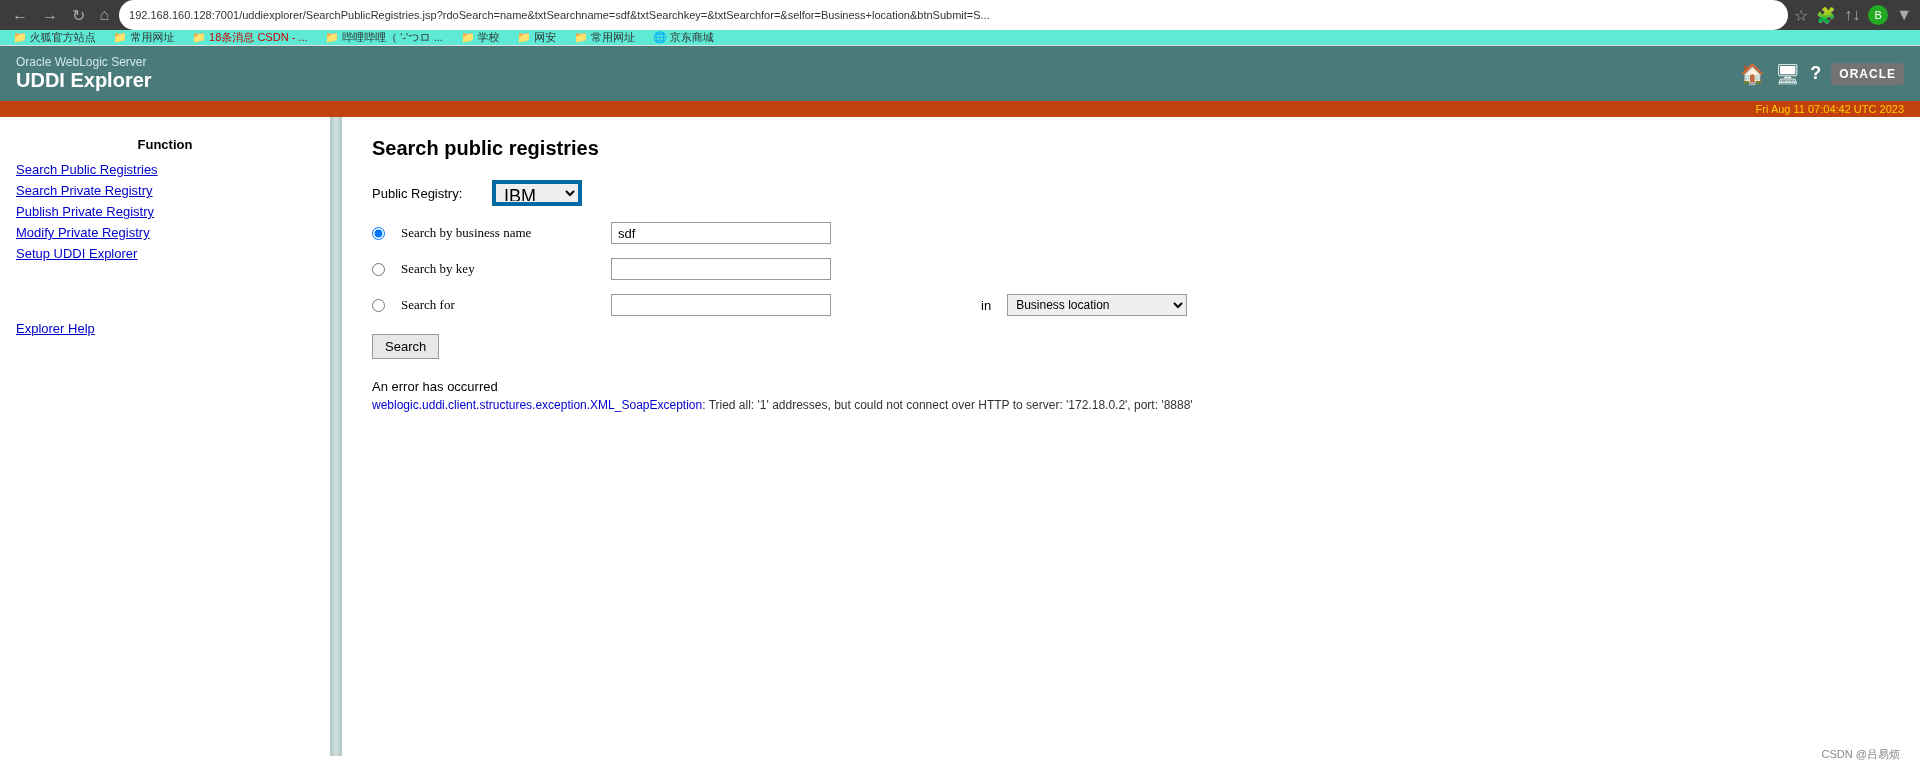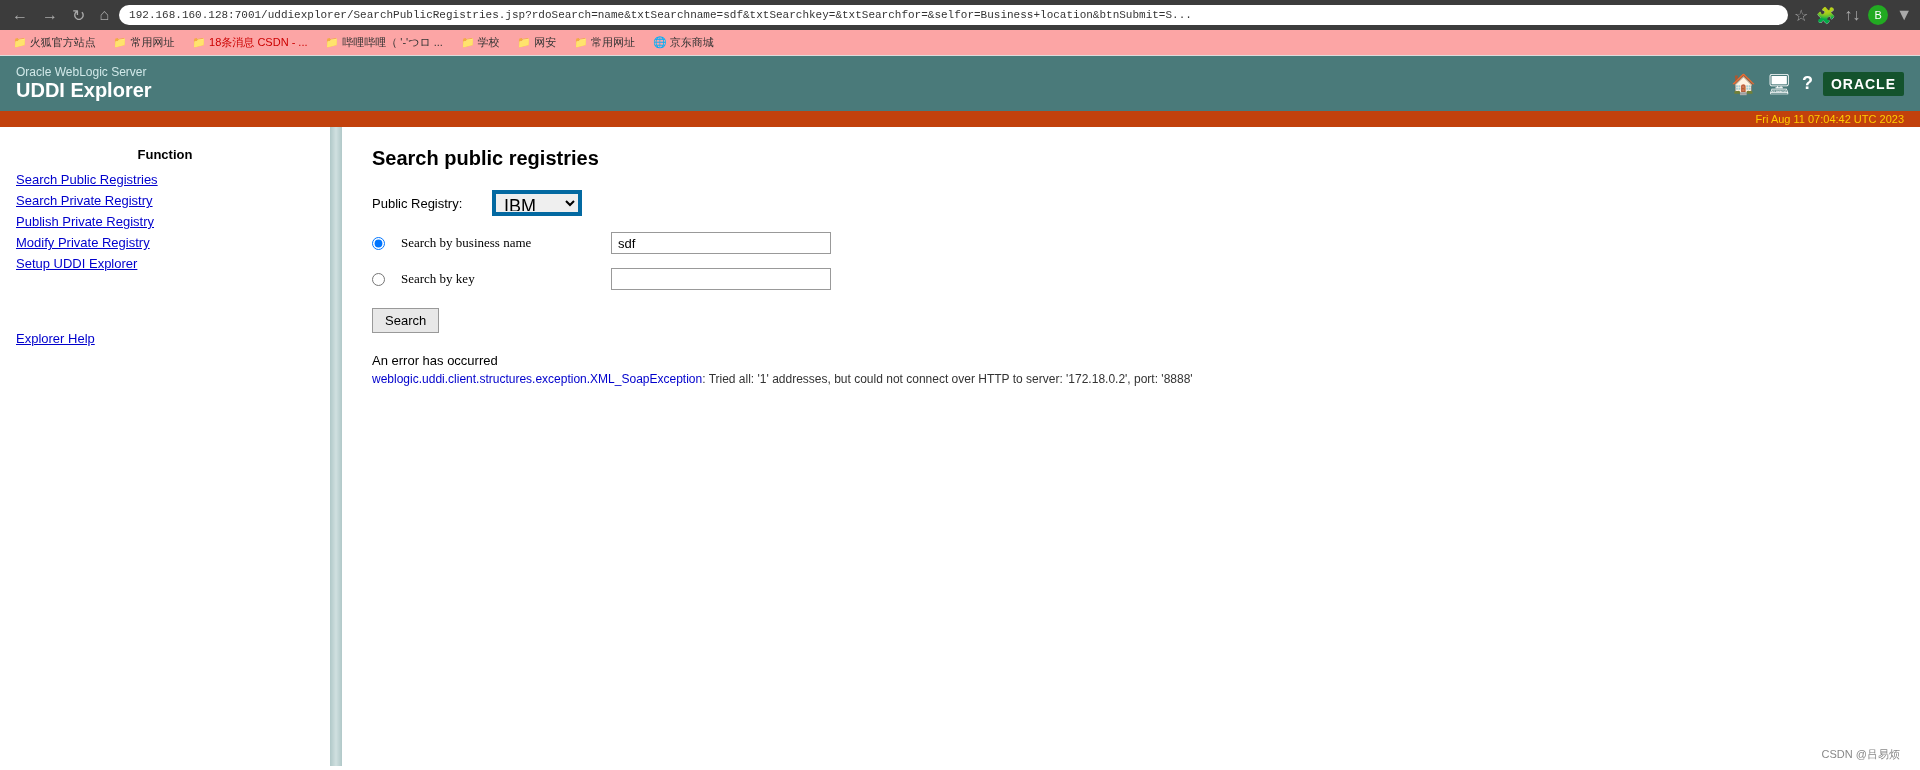--- a/index.html
+++ b/index.html
@@ -1,37 +1,37 @@
 <!DOCTYPE html>
 <html><head>
   <meta charset="utf-8">
   <style>
     * { margin: 0; padding: 0; box-sizing: border-box; }
     body { font-family: Arial, sans-serif; font-size: 13px; background: #fff; width: 1920px; height: 770px; overflow: hidden; }
 
     
     .browser-chrome { background: #3c3c3c; height: 30px; display: flex; align-items: center; padding: 0 8px; gap: 6px; }
     .browser-nav-btn { color: #aaa; font-size: 16px; cursor: pointer; background: none; border: none; padding: 2px 4px; }
-    .address-bar { flex: 1; background: #fff; border-radius: 15px; height: 20px; display: flex; align-items: center; padding: 0 10px; font-size: 11px; color: #333; overflow: hidden; white-space: nowrap; text-overflow: ellipsis; font-family: Liberation Mono, monospace; }
+    .address-bar { flex: 1; background: #fff; border-radius: 15px; height: 30px; display: flex; align-items: center; padding: 0 10px; font-size: 11px; color: #333; overflow: hidden; white-space: nowrap; text-overflow: ellipsis; }
     .browser-icons-right { display: flex; align-items: center; gap: 8px; color: #aaa; font-size: 14px; }
 
     
-    .bookmarks-bar { background: #fca5a5; height: 26px; display: flex; align-items: center; padding: 0 8px; gap: 8px; border-bottom: 1px solid #ddd; font-size: 11px; }
+    .bookmarks-bar { background: #5eead4; height: 16px; display: flex; align-items: center; padding: 0 8px; gap: 8px; border-bottom: 1px solid #ddd; font-size: 11px; }
     .bookmark-item { color: #333; text-decoration: none; white-space: nowrap; display: flex; align-items: center; gap: 3px; padding: 2px 5px; border-radius: 3px; }
     .bookmark-folder::before { content: "📁"; font-size: 11px; }
     .bookmark-globe::before { content: "🌐"; font-size: 11px; }
 
     
     .oracle-header { background: #4a7a7a; height: 55px; display: flex; align-items: center; justify-content: space-between; padding: 12px 16px; }
     .oracle-header-left { color: #fff; }
     .oracle-header-left .weblogic-title { font-size: 12px; color: #d0e8e8; }
     .oracle-header-left .uddi-title { font-size: 20px; font-weight: bold; color: #fff; }
     .oracle-header-right { display: flex; align-items: center; gap: 10px; }
     .header-icon { color: #fff; font-size: 20px; cursor: pointer; }
-    .oracle-logo { background: #14532d; color: #fff; font-size: 14px; font-weight: bold; padding: 4px 8px; border-radius: 2px; letter-spacing: 1px; }
+    .oracle-logo { background: #737373; color: #fff; font-size: 12px; font-weight: bold; padding: 4px 8px; border-radius: 2px; letter-spacing: 1px; }
 
     
     .timestamp-bar { background: #c2410c; color: #ffcc00; text-align: right; padding: 2px 16px; font-size: 11px; }
 
     
     .main-content { display: flex; height: calc(770px - 30px - 26px - 55px - 20px); }
 
     
     .sidebar { width: 330px; min-width: 330px; padding: 20px 16px; border-right: none; }
     .sidebar-function-title { font-weight: bold; text-align: center; margin-bottom: 10px; font-size: 13px; }
@@ -165,20 +165,33 @@
       <span class="radio-label">Search by business name</span>
       <input type="text" class="form-input form-input-small" value="sdf" style="">
     </div>
 
     <div class="radio-row">
       <input type="radio" name="searchType" class="radio-input" style="">
       <span class="radio-label">Search by key</span>
       <input type="text" class="form-input form-input-small" value="" style="">
     </div>
 
+    <div class="radio-row">
+      <input type="radio" name="searchType" class="radio-input" style="">
+      <span class="radio-label">Search for</span>
+      <input type="text" class="form-input form-input-small" value="" style="">
+      <span class="in-label" style="margin-left:140px;">in</span>
+      <select class="location-select">
+        <option>Business location</option>
+        <option>Business name</option>
+        <option>Service name</option>
+        <option>Identifier</option>
+        <option>Category</option>
+      </select>
+    </div>
 
     <div style="margin-top:6px;">
       <button class="search-btn">Search</button>
     </div>
 
     <div class="error-section">
       <div class="error-occurred">An error has occurred</div>
       <div class="error-detail">
         <span style="color:#0000cc;">weblogic.uddi.client.structures.exception.XML_SoapException</span><span>: Tried all: '1' addresses, but could not connect over HTTP to server: '172.18.0.2', port: '8888'</span>
       </div>

